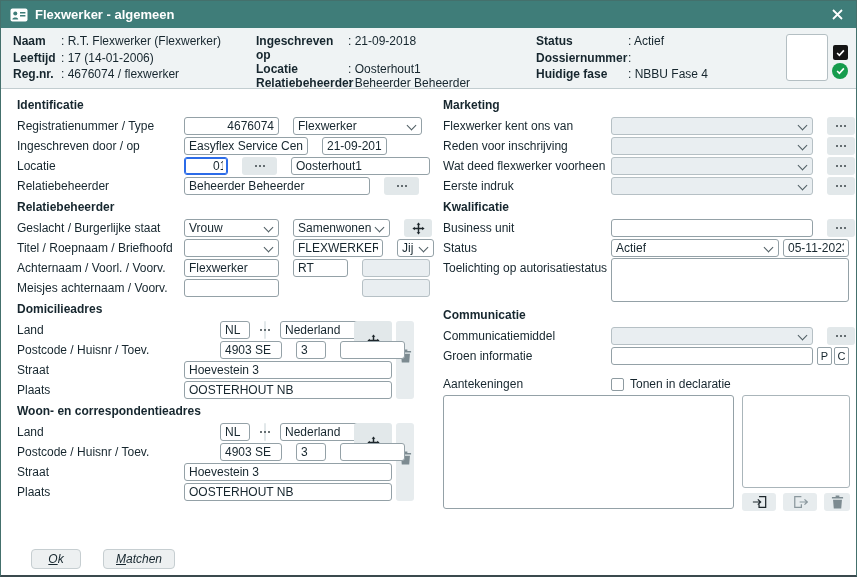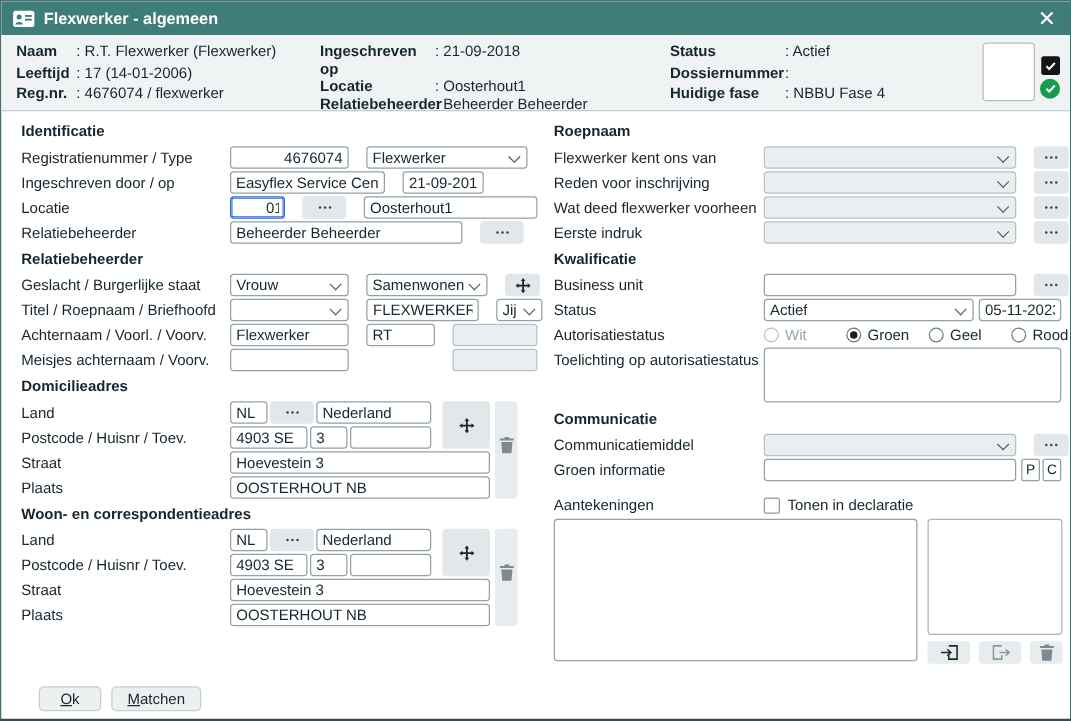--- a/index.html
+++ b/index.html
@@ -53,21 +53,21 @@
   .btn.dots { width:35px; }
   .btn.blank { width:28px; background:#e9eef1; }
   .dotglyph { width:2px; height:2px; border-radius:50%; background:#3a4449; box-shadow:-4px 0 0 #3a4449, 4px 0 0 #3a4449; }
   .btn.movebtn { width:28px; }
 
   
   .sec-body { display:flex; }
   .addr-labels { width:167px; flex:none; }
   .addr-labels .lbl-line { height:20px; display:flex; align-items:center; }
   .addr { display:grid; grid-template-columns:166px 38px 18px; grid-auto-rows:20px; column-gap:4px; }
-  .acell { display:flex; align-items:center; gap:2px; }
+  .acell { display:flex; align-items:center; gap:14px;margin-left:36px; }
   .awide { grid-column:1 / span 2; display:flex; align-items:center; }
   .awide .fld { width:100%; }
   .addr-move { grid-column:2; grid-row:1 / span 2; height:38px; width:38px; align-self:start; margin-top:1px; }
   .trash-strip { grid-column:3; grid-row:1 / span 4; height:78px; width:18px; align-self:start; margin-top:1px; background:#e7ecee; border-radius:3px; display:flex; justify-content:center; align-items:flex-start; padding-top:28px; cursor:pointer; }
 
   
   .radios { display:flex; align-items:center; flex:1; }
   .radio-opt { display:flex; align-items:center; gap:5px; width:66px; cursor:pointer; }
   .radio-opt:last-child { width:auto; }
   .radio-circle { width:12px; height:12px; border:1px solid #6f7d83; border-radius:50%; background:#fff; flex:none; position:relative; }
@@ -84,21 +84,21 @@
 
   
   .notes { display:flex; margin-top:1px; }
   .notes-right { margin-left:8px; width:108px; display:flex; flex-direction:column; }
   .notes-box { height:93px; border:1px solid #aab5ba; border-radius:3px; background:#fff; }
   .notes-btns { display:flex; gap:7px; margin-top:5px; }
   .nb { width:34px; height:18px; background:#e7ecee; border-radius:3px; display:flex; align-items:center; justify-content:center; cursor:pointer; }
   .nb.trash { width:26px; margin-left:auto; }
 
   
-  .footer { flex:none; height:33px; display:flex; align-items:center; padding-left:30px; gap:8px; }
+  .footer { flex:none; height:33px; display:flex; align-items:center; padding-left:30px; gap:22px;font-style:italic; }
   .pushbtn { height:20px; background:#edf0f1; border:1px solid #c6ced1; border-radius:4px; font-size:12px; color:#16262e; display:flex; align-items:center; justify-content:center; padding:0 12px; min-width:50px; cursor:pointer; }
   .pushbtn .pb-label { display:block; }
   .pushbtn .pb-label::first-letter { text-decoration:underline; }
 </style>
 </head>
 <body>
 
 <div class="window">
 
   <div class="titlebar">
@@ -345,21 +345,21 @@
             </div>
           <div class="awide" style="grid-row:4;">
               <input class="fld" value="OOSTERHOUT NB" style="">
             </div>
         </div>
       </div>
     </div>
 
     <div class="rightcol">
 
-      <div class="sec-title">Roepnaam</div>
+      <div class="sec-title">Marketing</div>
 
       <div class="row">
         <div class="lbl">Flexwerker kent ons van</div>
         <div class="fields">
           <div class="select dis" style="width:202px">
             <span class="sel-text"></span>
             <span class="chev"></span>
           </div>
           <div class="btn dots" style="width:28px">
               <span class="dotglyph"></span>
@@ -414,41 +414,20 @@
         </div>
       </div>
       <div class="row">
         <div class="lbl">Status</div>
         <div class="fields" style="gap:4px">
           <div class="select" style="width:168px">
             <span class="sel-text">Actief</span>
             <span class="chev"></span>
           </div>
           <input class="fld ra" style="width: 66px;" value="05-11-2023">
-        </div>
-      </div>
-      <div class="row">
-        <div class="lbl">Autorisatiestatus</div>
-        <div class="radios">
-          <span class="radio-opt disabled">
-              <span class="radio-circle"></span>
-              <span class="radio-text">Wit</span>
-            </span>
-          <span class="radio-opt checked">
-              <span class="radio-circle"></span>
-              <span class="radio-text">Groen</span>
-            </span>
-          <span class="radio-opt">
-              <span class="radio-circle"></span>
-              <span class="radio-text">Geel</span>
-            </span>
-          <span class="radio-opt">
-              <span class="radio-circle"></span>
-              <span class="radio-text">Rood</span>
-            </span>
         </div>
       </div>
       <div class="row top" style="height:46px">
         <div class="lbl">Toelichting op autorisatiestatus</div>
         <textarea class="ta" style="width: 238px; height: 44px;"></textarea>
       </div>
 
       <div class="sec-title">Communicatie</div>
       <div class="row">
         <div class="lbl">Communicatiemiddel</div>

